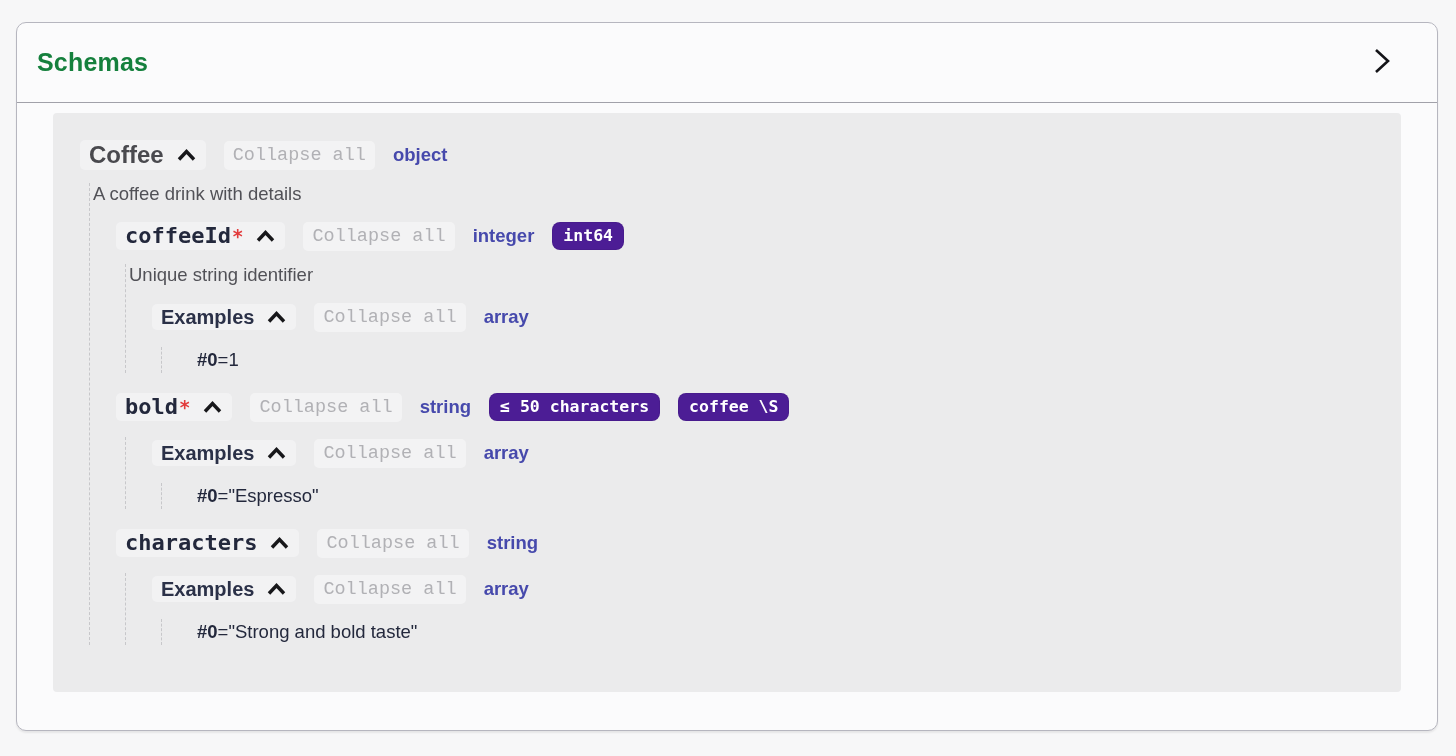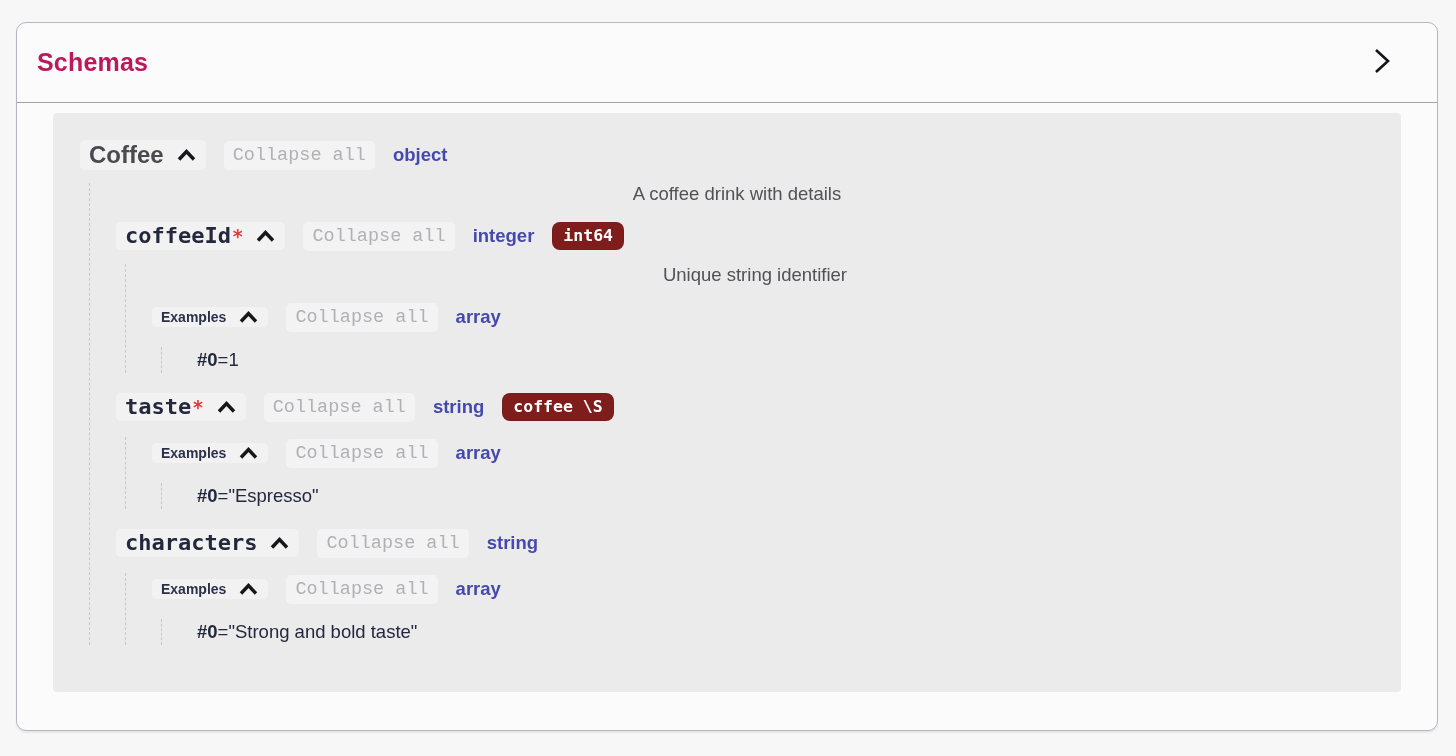--- a/index.html
+++ b/index.html
@@ -11,52 +11,52 @@
   }
   .card {
     position:absolute; left:16px; top:22px; width:1422px; height:709px;
     background:#fbfbfc; border:1px solid #b6b6bf; border-radius:10px;
     box-shadow:0 2px 2px rgba(0,0,0,0.07);
   }
   .hdr {
     height:80px; display:flex; align-items:center; justify-content:space-between;
     padding:0 42px 0 20px; border-bottom:1px solid #a1a1a9;
   }
-  .title { font-size:25px; font-weight:700; color:#be185d; letter-spacing:.2px; }
+  .title { font-size:25px; font-weight:700; color:#15803d; letter-spacing:.2px; }
   .chev-btn { background:none; border:0; padding:0; cursor:pointer; display:flex; align-items:center; }
   .panel {
     margin:10px 36px 0 36px; height:579px; background:#ebebec; border-radius:4px;
     padding:26px 20px 0 36px; overflow:hidden;
   }
   .row { display:flex; align-items:center; gap:18px; height:32px; margin-bottom:14px; }
   .toggle {
     display:inline-flex; align-items:center; background:#f2f2f3; border:0;
     border-radius:5px; padding:3px 9px; margin-left:-9px; cursor:pointer; font-family:inherit;
   }
   .toggle svg { margin-left:12px; display:block; }
   .collapse {
     background:rgba(255,255,255,0.42); border:0; border-radius:5px; cursor:pointer;
     color:#b1b1b5; font-size:18.5px; padding:4px 9px;
     font-family:Liberation Mono, monospace;
   }
   .type { font-family:Liberation Sans, sans-serif; font-weight:700; font-size:18.5px; color:#4649ac; }
   .badge {
     font-family:"DejaVu Sans Mono", monospace; font-weight:700; font-size:16.5px;
-    color:#ffffff; background:#7f1d1d; padding:3px 10px 4px; border-radius:8px;
+    color:#ffffff; background:#4c1d95; padding:3px 10px 4px; border-radius:8px;
     border:1px solid rgba(0,0,0,0.05); white-space:pre;
   }
   .children { border-left:1px dashed #c7c7ca; padding-left:35px; }
-  .desc { font-size:18.5px; color:#515157; margin:-2px 0 13px -32px; height:24px;text-align:center; }
+  .desc { font-size:18.5px; color:#515157; margin:-2px 0 13px -32px; height:24px; }
   .item-row { display:flex; align-items:center; height:26px; margin-bottom:18px;
     font-size:18.5px; color:#23283c; }
   .item-key { font-weight:700; }
   .nm { line-height:1; }
   .k-schema   .nm { font-size:24px;  font-weight:700; color:#49494e; font-family:"Liberation Sans", sans-serif; }
   .k-property .nm { font-size:22px; font-weight:700; color:#23283c; font-family:"DejaVu Sans Mono", monospace; }
-  .k-examples .nm { font-size:14px;  font-weight:700; color:#2b3148; font-family:"Liberation Sans", sans-serif; }
+  .k-examples .nm { font-size:20px;  font-weight:700; color:#2b3148; font-family:"Liberation Sans", sans-serif; }
   .req { color:#e23b3c; font-weight:700; font-size:19px; margin-left:1px;
     font-family:"DejaVu Sans Mono", monospace; line-height:1; }
 </style>
 </head>
 <body>
 
 <div class="card">
   <div class="hdr">
     <span class="title">Schemas</span>
     <button class="chev-btn">
@@ -113,30 +113,31 @@
             </div>
             <div class="children">
               <div class="item-row">
                 <span class="item-key">#0</span>
                 <span class="item-val">=1</span>
               </div>
             </div>
           </div>
           <div class="row k-property">
             <button class="toggle">
-              <span class="nm">taste</span>
+              <span class="nm">bold</span>
               <span class="req">*</span>
               <span>
                 <svg width="21" height="14" viewBox="0 0 21 14">
                   <polyline points="3,11.5 10.5,3.5 18,11.5" fill="none" stroke="#17171a" stroke-width="3.4"></polyline>
                 </svg>
               </span>
             </button>
             <button class="collapse">Collapse all</button>
             <span class="type">string</span>
+            <span class="badge">≤ 50 characters</span>
             <span class="badge">coffee \S</span>
           </div>
           <div class="children">
             <div class="row k-examples">
               <button class="toggle">
                 <span class="nm">Examples</span>
                 <span>
                   <svg width="21" height="14" viewBox="0 0 21 14">
                     <polyline points="3,11.5 10.5,3.5 18,11.5" fill="none" stroke="#17171a" stroke-width="3.4"></polyline>
                   </svg>

